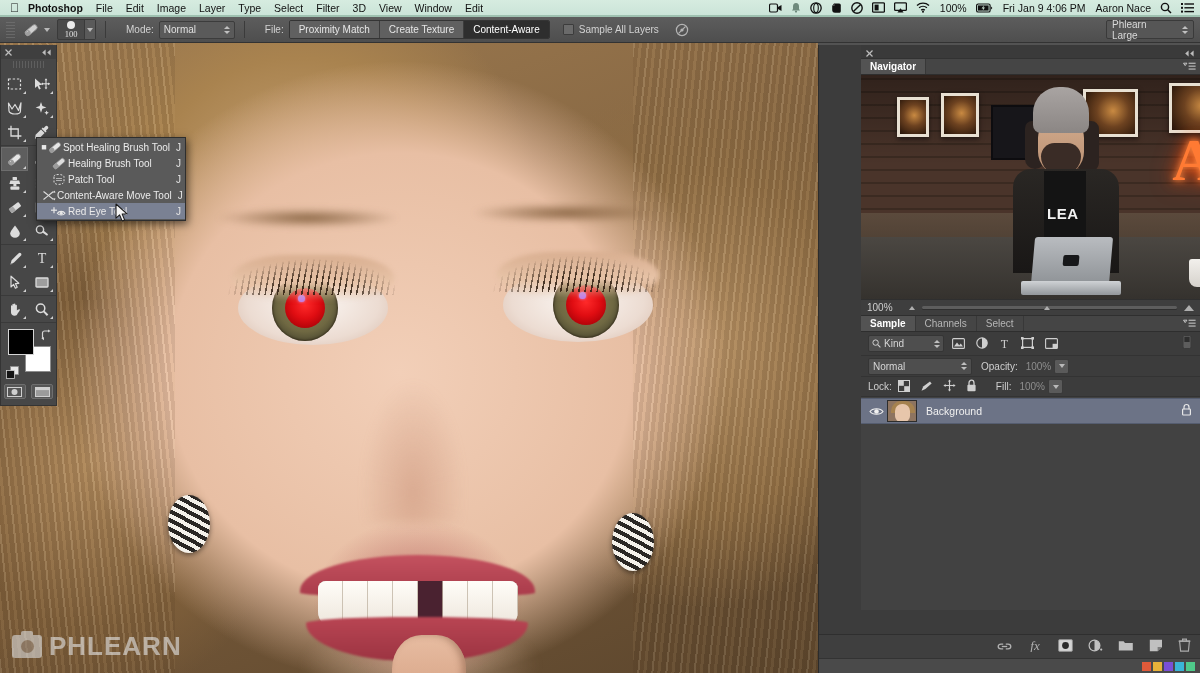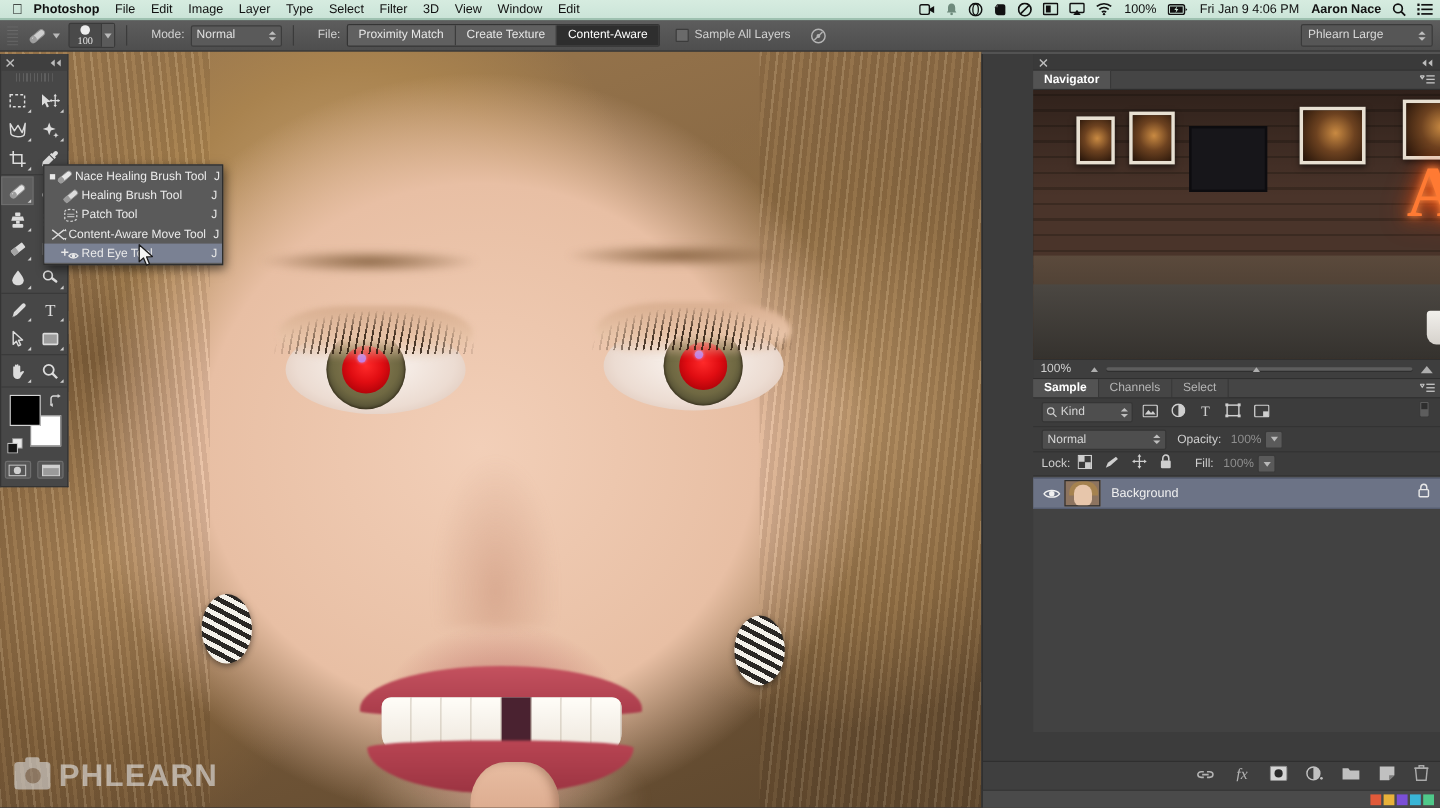--- a/index.html
+++ b/index.html
@@ -10,21 +10,21 @@
   #menubar { position:absolute; left:0; top:0; width:1200px; height:15px;
     background:linear-gradient(#d6ece0,#cbe4d8); display:flex; align-items:center;
     font-size:10.5px; color:#111; padding:0 6px; }
   #menubar .apple { font-size:12px; margin:0 9px 0 4px; line-height:1; }
   #menubar .mi { margin-right:13px; white-space:nowrap; }
   #menubar .mi.app { font-weight:bold; }
   #menubar .spacer { flex:1; }
   #menubar .sysicon { margin-left:9px; display:inline-flex; align-items:center; }
   #menubar .sysicon svg { display:block; }
   #menubar .stxt { margin-left:10px; white-space:nowrap; }
-  #menubar .stxt.user { font-weight:bold; }
+  #menubar .stxt.user { font-weight:normal; }
   #menubar-line { position:absolute; left:0; top:15px; width:1200px; height:2px;
     background:#9ec1b0; }
 
   
   #optionsbar { position:absolute; left:0; top:17px; width:1200px; height:26px;
     background:linear-gradient(#5d5d5d,#4e4e4e); border-bottom:1px solid #333;
     display:flex; align-items:center; font-size:10px; color:#d2d2d2; padding:0 6px; }
   .ob-grip { width:9px; height:16px; margin-right:3px;
     background-image:repeating-linear-gradient(#7a7a7a 0 1px, transparent 1px 3px);
     background-size:100% 3px; background-position:0 3px; background-repeat:repeat-y;
@@ -56,21 +56,21 @@
   .seg .sbtn { padding:0 9px; display:flex; align-items:center; font-size:10px;
     background:#606060; color:#e6e6e6; border-right:1px solid #3c3c3c; white-space:nowrap; }
   .seg .sbtn:last-child { border-right:none; }
   .seg .sbtn.active { background:#2e2e2e; color:#fff; }
   .ob-check { display:flex; align-items:center; margin-left:13px; }
   .ob-check .box { width:11px; height:11px; background:#6a6a6a; border:1px solid #3c3c3c;
     border-radius:1px; margin-right:5px; }
   .ob-sep { width:1px; height:17px; background:#3b3b3b; margin:0 9px; }
   .ob-right { margin-left:auto; display:flex; align-items:center; }
   .ps-select { background:#565656; border:1px solid #3a3a3a; border-radius:2px;
-    height:19px; display:flex; align-items:center; padding:0 5px; width:110px;gap:28px; }
+    height:19px; display:flex; align-items:center; padding:0 5px; width:88px;gap:28px; }
   .ps-select .txt { flex:1; font-size:10px; color:#d9d9d9; }
 
   
   #canvas { position:absolute; left:0; top:43px; width:818px; height:630px;
     overflow:hidden; background:#2b2b2b; }
   
   #photo { position:absolute; inset:0;
     background:
       radial-gradient(ellipse 150px 120px at 418px 560px, rgba(150,40,50,.55), rgba(150,40,50,0) 70%),
       radial-gradient(ellipse 420px 400px at 400px 330px, #f2cfb8 0%, #e8bfa4 55%, rgba(232,191,164,0) 78%),
@@ -753,21 +753,21 @@
   <div class="fly-item">
     <span class="bullet">■</span>
     <span class="fico">
       <svg width="16" height="13" viewBox="0 0 16 13">
           <g transform="rotate(-40 8 6.5)">
             <rect x="1.5" y="4.3" width="13" height="4.5" rx="2.2" fill="#e6e6e6" stroke="#8f8f8f" stroke-width="0.7"></rect>
             <rect x="1.5" y="4.3" width="5" height="4.5" rx="2.2" fill="#9b9b9b"></rect>
           </g>
         </svg>
     </span>
-    <span class="flabel">Nace Healing Brush Tool</span>
+    <span class="flabel">Spot Healing Brush Tool</span>
     <span class="fkey">J</span>
   </div>
 
   <div class="fly-item">
     <span class="bullet"></span>
     <span class="fico">
       <svg width="16" height="13" viewBox="0 0 16 13">
           <g transform="rotate(-40 8 6.5)">
             <rect x="1.5" y="4.3" width="13" height="4.5" rx="1.6" fill="#dcdcdc" stroke="#8f8f8f" stroke-width="0.7"></rect>
             <rect x="1.5" y="4.3" width="5" height="4.5" fill="#9b9b9b"></rect>
@@ -870,20 +870,37 @@
     <div id="nv-tv"></div>
     <div class="frame" style="left:222px; top:14px; width:55px; height:48px;">
         <i></i>
       </div>
     <div class="frame" style="left:308px; top:8px; width:60px; height:50px;">
         <i></i>
       </div>
     <div id="nv-counter"></div>
     <div id="nv-neonA">A</div>
     <div id="nv-desk"></div>
+    <div id="nv-person">
+      <div id="nv-hairL"></div>
+      <div id="nv-hairR"></div>
+      <div id="nv-face"></div>
+      <div id="nv-beard"></div>
+      <div id="nv-beanie"></div>
+      <div id="nv-vest"></div>
+      <div id="nv-shirt">
+        <span>LEA</span>
+      </div>
+      <div id="nv-laptop">
+        <div id="nv-lid">
+            <b></b>
+          </div>
+        <div id="nv-base"></div>
+      </div>
+    </div>
     <div id="nv-mug"></div>
   </div>
 
   <div id="navfooter">
     <span id="nv-zoom">100%</span>
     <span class="mtn sm"></span>
     <span id="nv-slider">
       <span id="nv-track"></span>
       <span id="nv-thumb" class="mtn sm"></span>
     </span>

